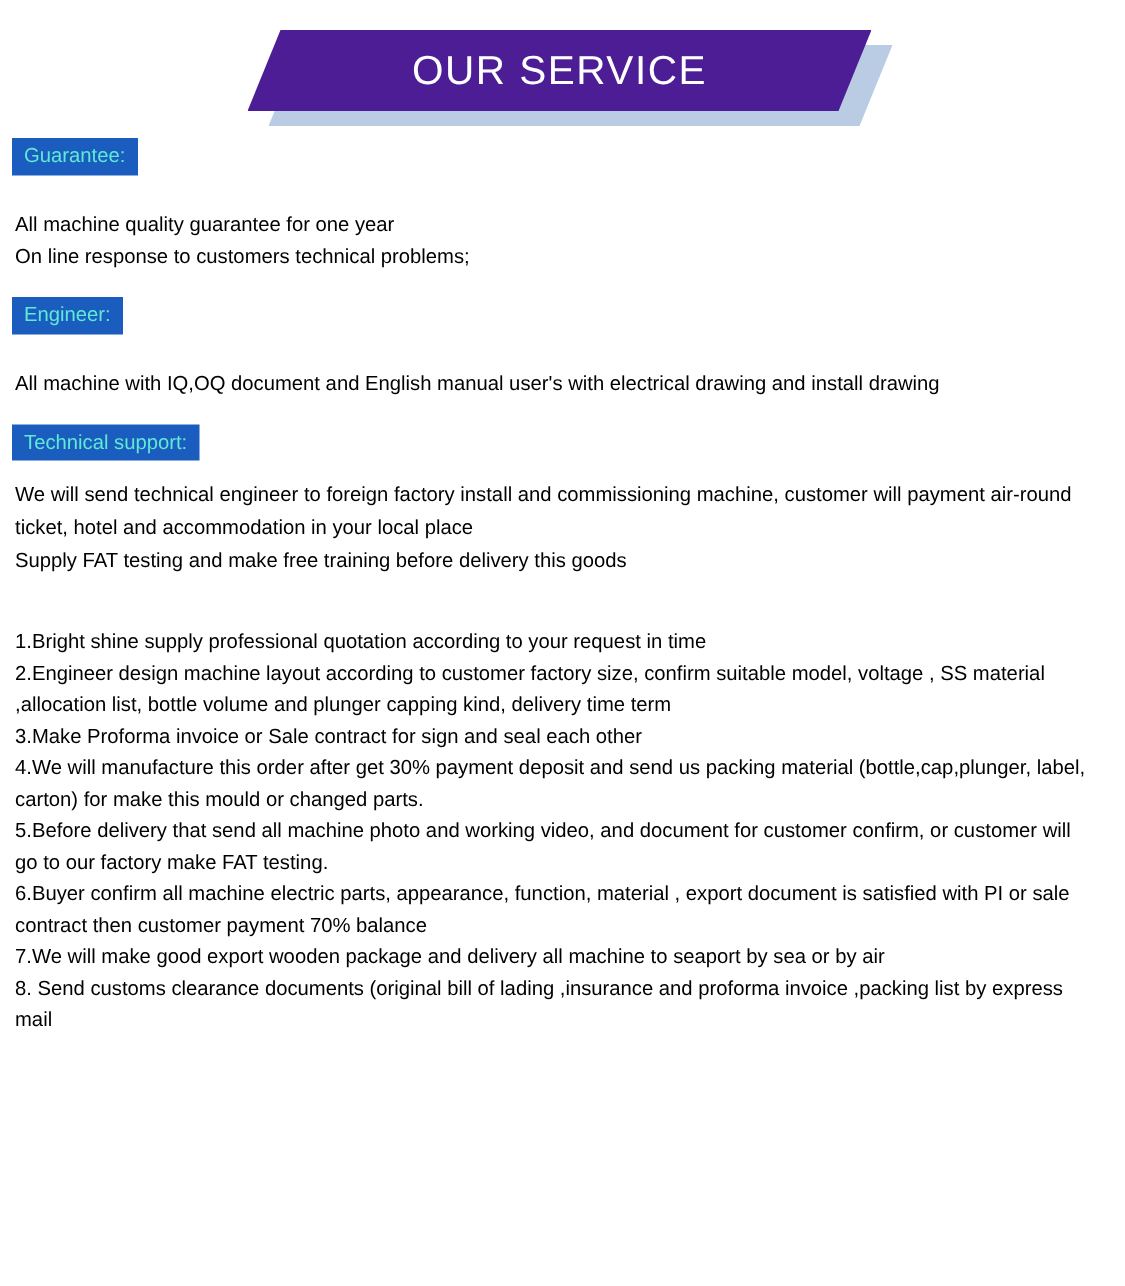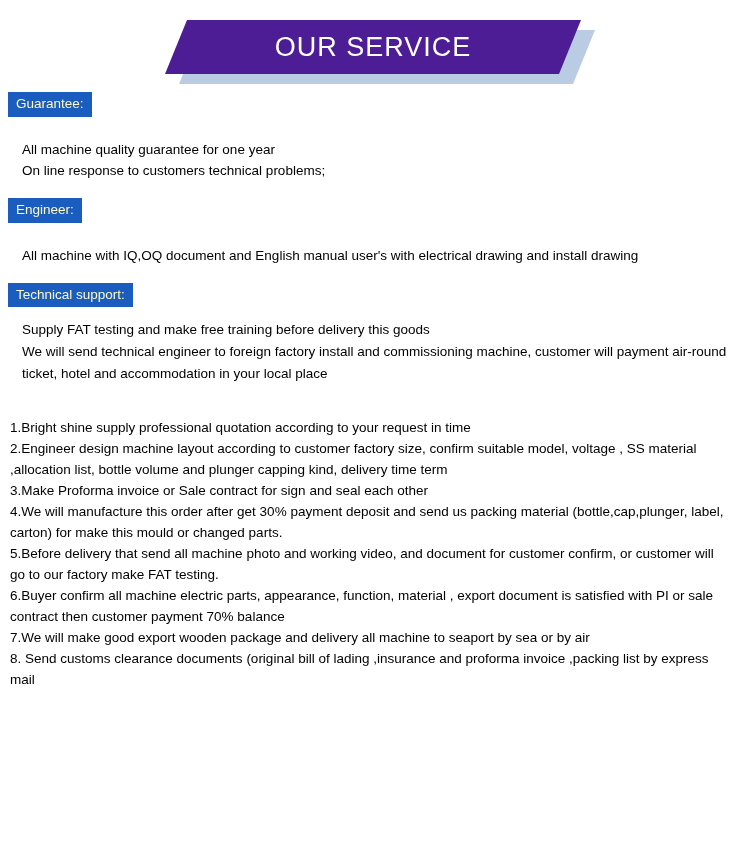--- a/index.html
+++ b/index.html
@@ -59,30 +59,30 @@
     color: #ffffff;
     font-size: 27px;
     letter-spacing: 1px;
     font-weight: 400;
   }
 
   
   .sec-head {
     display: inline-block;
     background: #1b5cbf;
-    color: #fef9c3;
+    color: #5eead4;
     font-size: 13.5px;
     padding: 4px 8px 5px 8px;
     line-height: 1.15;
   }
   .sec-head-row {
     padding-left: 8px;
   }
   .body-text {
-    padding-left: 22px;
+    padding-left: 10px;
     line-height: 1.62;
     font-size: 13.5px;
   }
   .body-text p {
     margin: 0;
   }
   .gap-a { height: 22px; }
   .gap-b { height: 16px; }
   .gap-c { height: 12px; }
   .gap-d { height: 14px; }
@@ -132,22 +132,22 @@
     <p>All machine with IQ,OQ document and English manual user's with electrical drawing and install drawing</p>
   </div>
 
   <div class="gap-b"></div>
 
   <div class="sec-head-row">
     <span class="sec-head">Technical support:</span>
   </div>
   <div class="gap-c"></div>
   <div class="body-text">
+    <p>We will send technical engineer to foreign factory install and commissioning machine, customer will payment air-round ticket, hotel and accommodation in your local place</p>
     <p>Supply FAT testing and make free training before delivery this goods</p>
-    <p>We will send technical engineer to foreign factory install and commissioning machine, customer will payment air-round ticket, hotel and accommodation in your local place</p>
   </div>
 
   <div class="gap-f"></div>
 
   <div class="gap-d"></div>
   <div class="list-block">
     <p>1.Bright shine supply professional quotation according to your request in time</p>
     <p>2.Engineer design machine layout according to customer factory size, confirm suitable model, voltage , SS material ,allocation list, bottle volume and plunger capping kind, delivery time term</p>
     <p>3.Make Proforma invoice or Sale contract for sign and seal each other</p>
     <p>4.We will manufacture this order after get 30% payment deposit and send us packing material (bottle,cap,plunger, label, carton) for make this mould or changed parts.</p>

